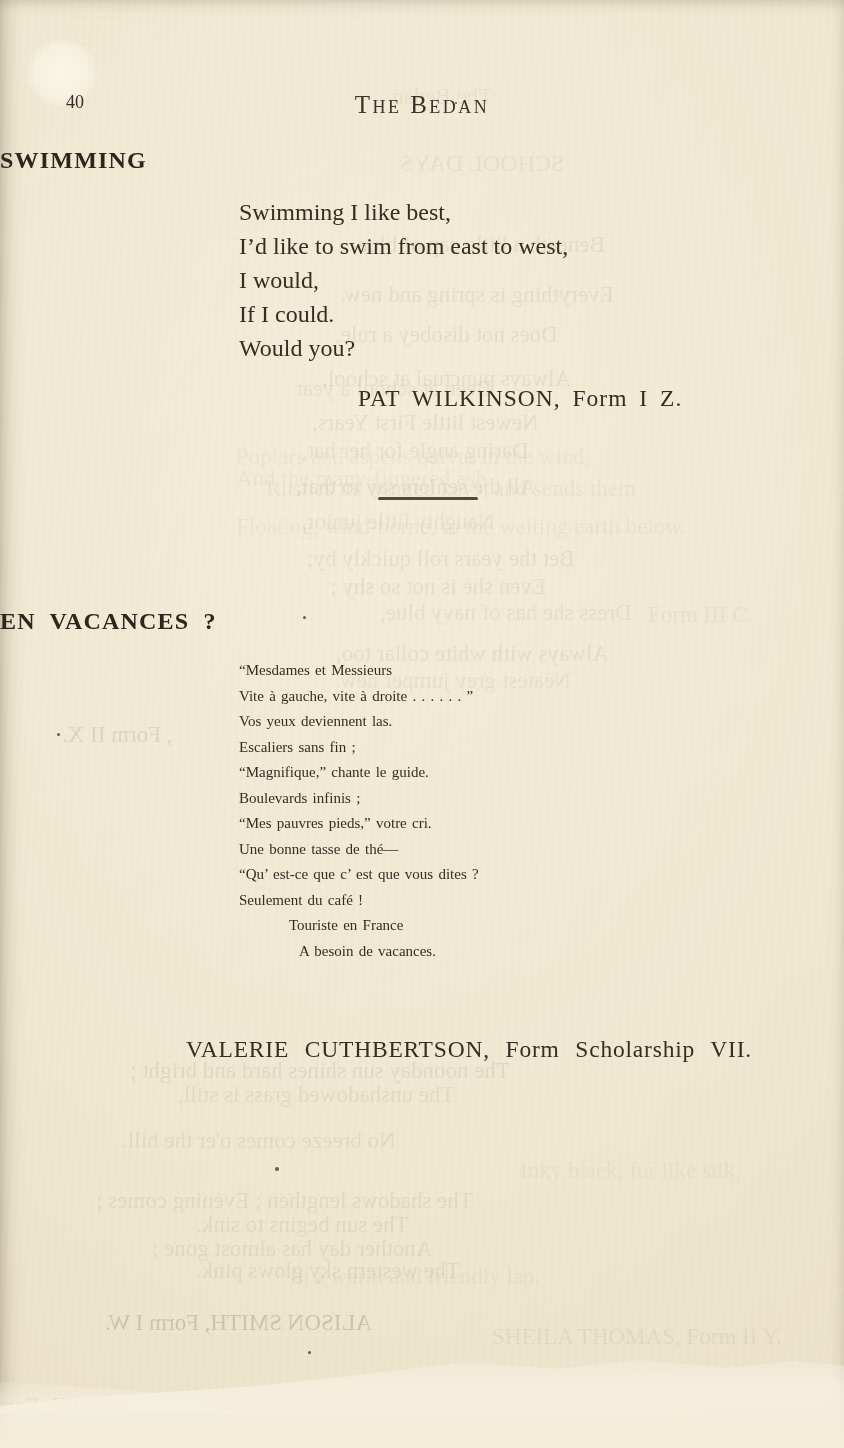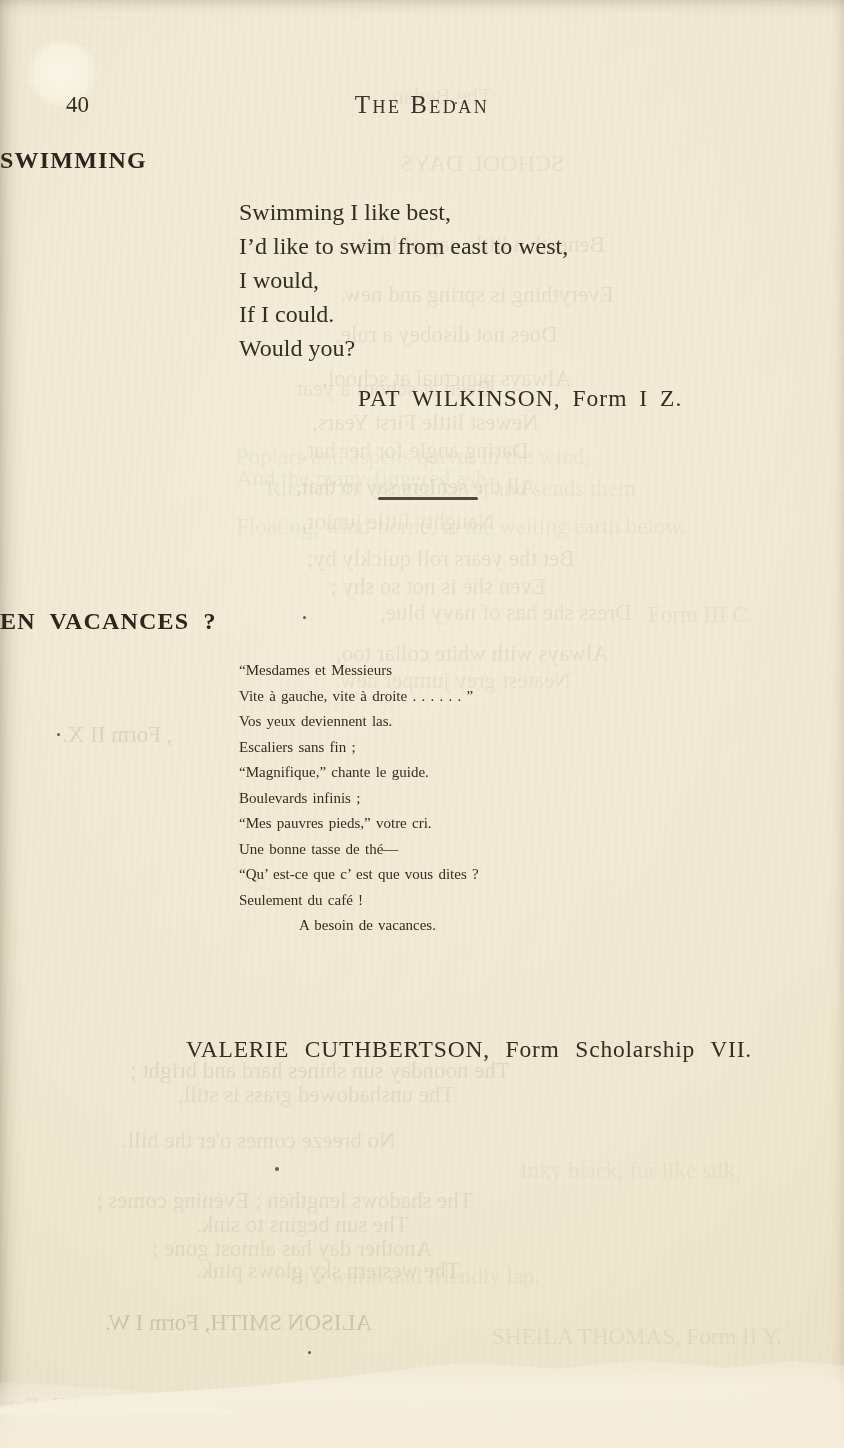--- a/index.html
+++ b/index.html
@@ -15,21 +15,21 @@
     box-shadow:inset 14px 0 22px -14px rgba(95,82,58,.45),
                inset -8px 0 16px -10px rgba(95,82,58,.25),
                inset 0 10px 18px -12px rgba(95,82,58,.25);
   }
   
   .grain{position:absolute;inset:0;pointer-events:none;opacity:.5;
     background:repeating-linear-gradient(93deg, rgba(120,105,75,.025) 0 3px, rgba(255,255,255,0) 3px 7px),
                repeating-linear-gradient(2deg, rgba(120,105,75,.02) 0 4px, rgba(255,255,255,0) 4px 9px);}
   .light-spot{position:absolute;left:26px;top:40px;width:72px;height:66px;border-radius:50%;
     background:radial-gradient(circle, rgba(251,247,233,.95) 0%, rgba(251,247,233,.55) 55%, rgba(251,247,233,0) 75%);}
-  .page-num{position:absolute;left:66px;top:92px;font-size:23px;}
+  .page-num{position:absolute;left:66px;top:92px;font-size:18px;}
   .journal{position:absolute;left:0;right:0;top:91px;text-align:center;
     font-variant:small-caps;font-size:25px;letter-spacing:2.5px;color:#3a332a;}
   .poem-title{position:absolute;left:0;right:0;text-align:left;
     font-weight:bold;font-size:24px;letter-spacing:1.2px;color:#2c261d;}
   #poem1-title{top:147px;}
   #poem2-title{top:608px;word-spacing:7px;}
   .poem{position:absolute;left:239px;white-space:nowrap;}
   #poem1-lines{top:195px;font-size:24px;line-height:34px;}
   #poem2-lines{top:658px;font-size:15px;line-height:25.5px;word-spacing:1.5px;}
   .poem-line{display:block;}
@@ -120,19 +120,20 @@
       <span class="poem-line">“Mesdames et Messieurs</span>
       <span class="poem-line">Vite à gauche, vite à droite . . . . . . ”</span>
       <span class="poem-line">Vos yeux deviennent las.</span>
       <span class="poem-line">Escaliers sans fin ;</span>
       <span class="poem-line">“Magnifique,” chante le guide.</span>
       <span class="poem-line">Boulevards infinis ;</span>
       <span class="poem-line">“Mes pauvres pieds,” votre cri.</span>
       <span class="poem-line">Une bonne tasse de thé—</span>
       <span class="poem-line">“Qu’ est-ce que c’ est que vous dites  ?</span>
       <span class="poem-line">Seulement du café !</span>
+      <span class="poem-line" style="margin-left: 50px;">Touriste en France</span>
       <span class="poem-line" style="margin-left: 60px;">A besoin de vacances.</span>
     </div>
   <div class="attribution" id="poem2-attr">VALERIE CUTHBERTSON, Form Scholarship VII.</div>
 
   <div class="bottom-band"></div>
   <div class="corner-curl"></div>
 </div>
 
 </body></html>

